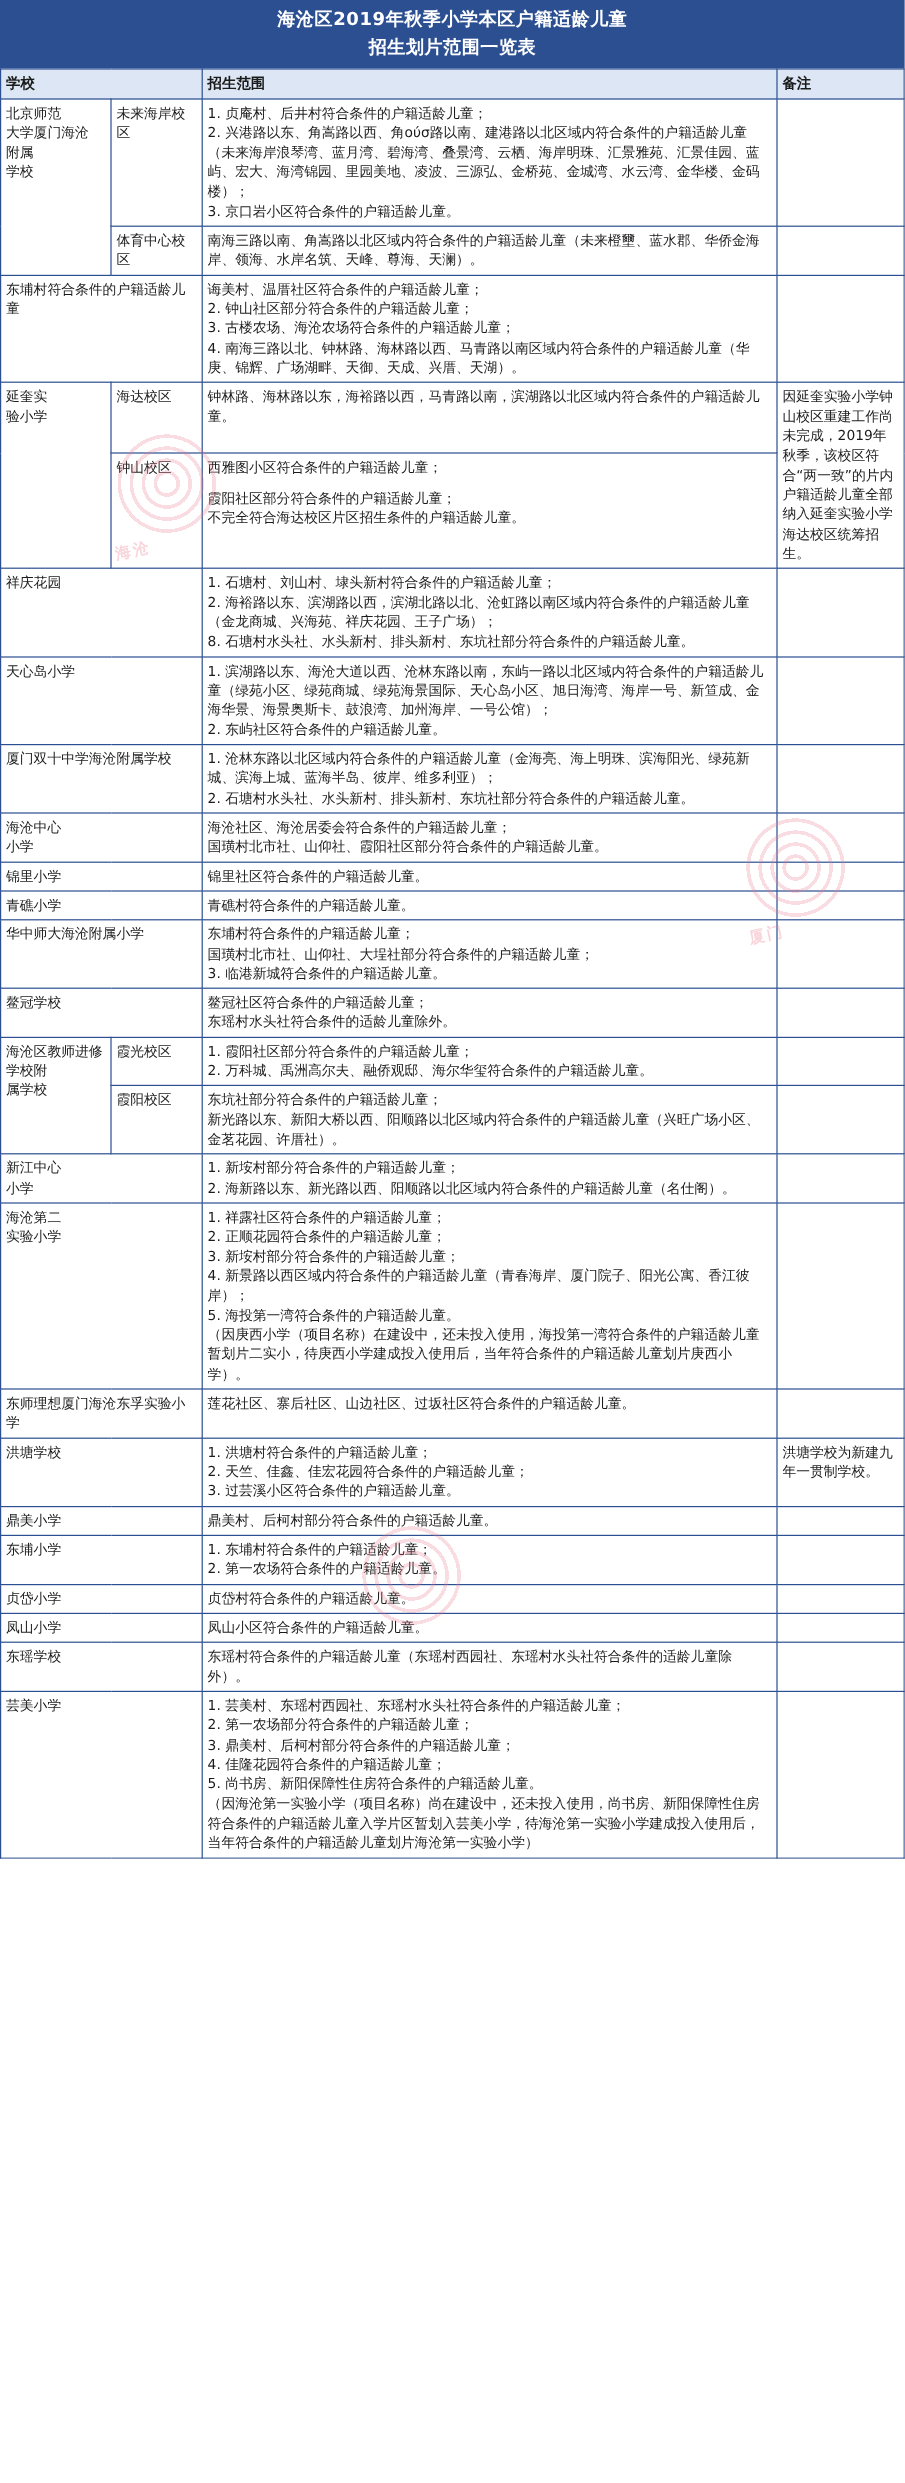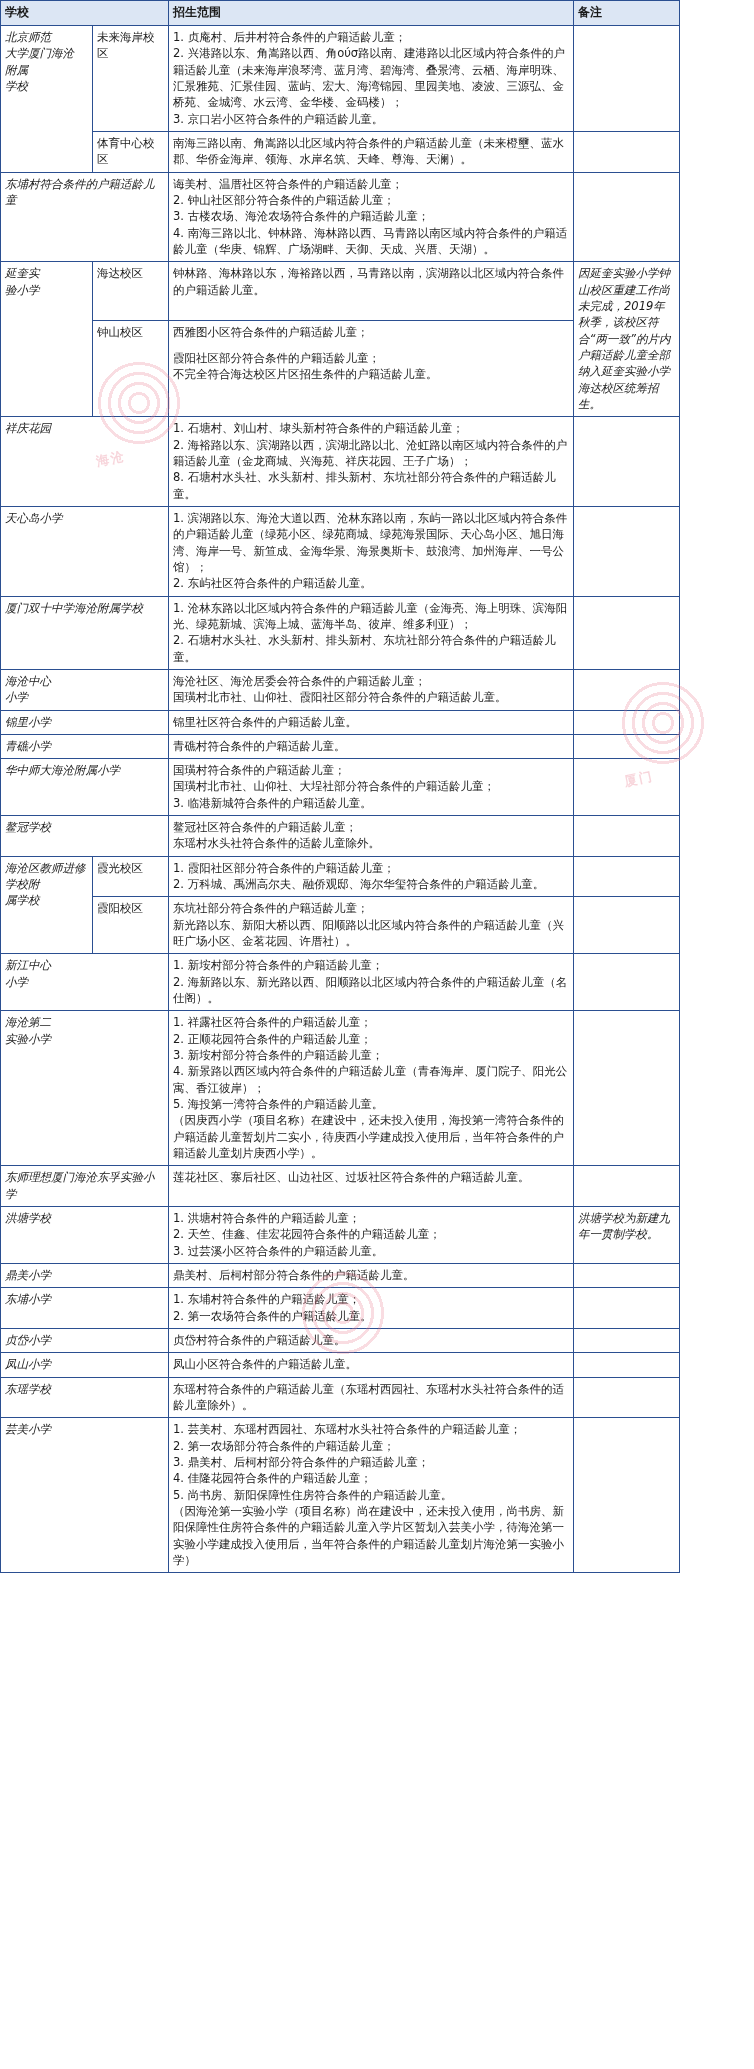--- a/index.html
+++ b/index.html
@@ -14,42 +14,42 @@
     background:#2b4f91;
     color:#ffffff;
     text-align:center;
     font-size:15px;
     font-weight:bold;
     line-height:1.5;
     padding:5px 0 7px 0;
     letter-spacing:.5px;
   }
   table.sheet{
-    width:680px;
+    width:754px;
     border-collapse:collapse;
     table-layout:fixed;
     font-size:11.5px;
     line-height:1.42;
   }
   table.sheet td{
     border:1px solid #2b4f91;
     vertical-align:top;
     padding:3px 4px 4px 4px;
     word-break:break-all;
   }
   td.hdr{
     background:#dce6f4;
     font-weight:bold;
     font-size:12px;
     vertical-align:middle;
     padding:4px;
   }
-  td.school{vertical-align:middle;font-style:italic;}
+  td.school{vertical-align:middle;}
   td.branch{vertical-align:middle;}
-  td.remark{vertical-align:top;font-style:italic;}
+  td.remark{vertical-align:top;}
   .c-school{width:92px;}
   .c-branch{width:76px;}
   .c-scope{width:unset;}
   .c-remark{width:106px;}
   .gap{height:9px;}
   .watermark{
     position:absolute;
     pointer-events:none;
     opacity:.30;
   }
@@ -74,20 +74,24 @@
     transform:rotate(-12deg);
     white-space:nowrap;
     font-weight:bold;
   }
 </style>
 </head>
 <body>
 
 <div class="page">
 
+  <div class="title-bar">
+    <div>海沧区2019年秋季小学本区户籍适龄儿童</div>
+    <div>招生划片范围一览表</div>
+  </div>
 
   <table class="sheet">
     <colgroup>
       <col class="c-school" style="width:92px">
       <col class="c-branch" style="width:76px">
       <col class="c-scope">
       <col class="c-remark" style="width:106px">
     </colgroup>
     <thead>
       <tr>
@@ -209,21 +213,21 @@
           <td class="scope">
             <div>青礁村符合条件的户籍适龄儿童。</div>
           </td>
           <td class="remark"></td>
         </tr>
         <tr>
           <td class="school" colspan="2">
             <div>华中师大海沧附属小学</div>
           </td>
           <td class="scope">
-            <div>国璜村符合条件的户籍适龄儿童；</div>
+            <div>东埔村符合条件的户籍适龄儿童；</div>
             <div>国璜村北市社、山仰社、大埕社部分符合条件的户籍适龄儿童；</div>
             <div>3. 临港新城符合条件的户籍适龄儿童。</div>
           </td>
           <td class="remark"></td>
         </tr>
         <tr>
           <td class="school" colspan="2">
             <div>鳌冠学校</div>
           </td>
           <td class="scope">

